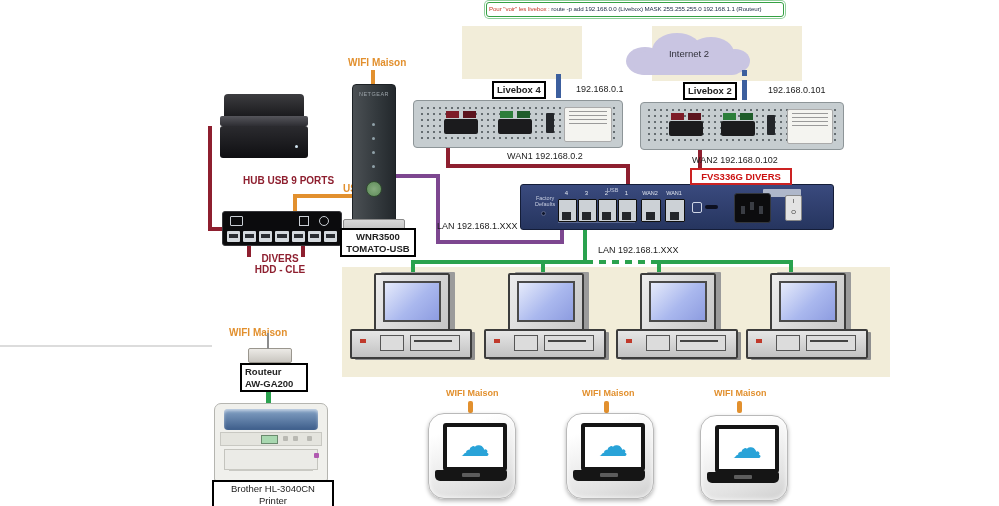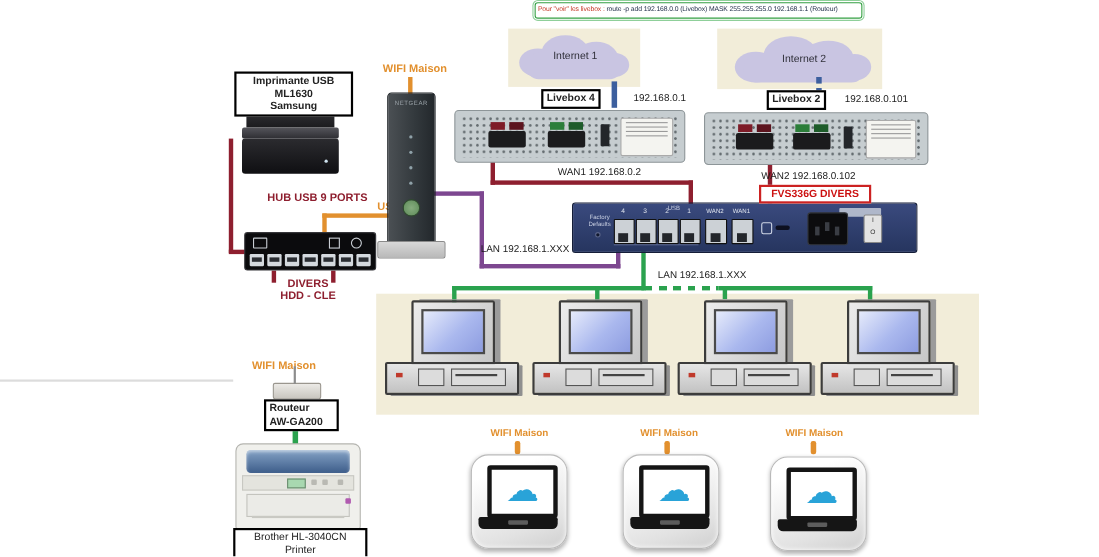--- a/index.html
+++ b/index.html
@@ -145,25 +145,25 @@
 
   <div id="wnr-tower" class="abs">
     <div class="brand">NETGEAR</div>
     <div class="led" style="top:38px;"></div>
     <div class="led" style="top:52px;"></div>
     <div class="led" style="top:66px;"></div>
     <div class="led" style="top:80px;"></div>
     <div class="wps"></div>
   </div>
   <div id="wnr-base" class="abs"></div>
-
-  <div class="linebox" style="left:213px;top:65px;width:98px;font-weight:600;">
-    <div>Imprimante USB ML1630</div>
-    <div>Samsung</div>
-  </div>
+  <div class="linebox" style="left:340px;top:228px;width:66px;">
+    <div>WNR3500</div>
+    <div>TOMATO-USB</div>
+  </div>
+
   <div id="samsung" class="abs">
     <div class="lid"></div>
     <div class="mid"></div>
     <div class="body"></div>
     <div class="led"></div>
   </div>
 
   <div class="conn c-red" style="left:208px;top:126px;width:4px;height:104px;"></div>
   <div class="conn c-red" style="left:208px;top:227px;width:18px;height:4px;"></div>
 
@@ -187,42 +187,34 @@
   <div class="abs redtxt" style="left:240px;top:253px;width:80px;text-align:center;line-height:11px;">
     <div>DIVERS</div>
     <div>HDD - CLE</div>
   </div>
 
   <div class="abs orangetxt nowrap" style="left:343px;top:183px;">USB</div>
   <div class="conn c-orange" style="left:293px;top:194px;width:70px;height:4px;"></div>
   <div class="conn c-orange" style="left:293px;top:194px;width:4px;height:21px;"></div>
 
   <div class="beige" style="left:462px;top:26px;width:120px;height:53px;"></div>
-  <div class="cloud" style="left:470px;top:30px;width:106px;height:46px;">
-    <div class="b" style="left:2px;top:14px;width:34px;height:26px;"></div>
-    <div class="b" style="left:22px;top:2px;width:44px;height:34px;"></div>
-    <div class="b" style="left:52px;top:8px;width:40px;height:30px;"></div>
-    <div class="b" style="left:74px;top:18px;width:28px;height:22px;"></div>
-    <div class="b" style="left:8px;top:18px;width:88px;height:24px;border-radius:12px;"></div>
-    <div class="t" style="top:16px;">Internet 1</div>
-  </div>
   <div class="linebox" style="left:492px;top:81px;">Livebox 4</div>
   <div class="conn c-blue" style="left:556px;top:74px;width:5px;height:24px;"></div>
   <div class="iplabel nowrap" style="left:576px;top:84px;">192.168.0.1</div>
 
   <div class="beige" style="left:652px;top:26px;width:150px;height:55px;"></div>
-  <div class="cloud" style="left:666px;top:31px;width:130px;height:48px;">
+  <div class="cloud" style="left:624px;top:31px;width:130px;height:48px;">
     <div class="b" style="left:2px;top:16px;width:38px;height:28px;"></div>
     <div class="b" style="left:28px;top:2px;width:50px;height:36px;"></div>
     <div class="b" style="left:64px;top:6px;width:46px;height:32px;"></div>
     <div class="b" style="left:96px;top:18px;width:30px;height:24px;"></div>
     <div class="b" style="left:10px;top:20px;width:110px;height:24px;border-radius:12px;"></div>
     <div class="t" style="top:17px;">Internet 2</div>
   </div>
-  <div class="linebox" style="left:697px;top:82px;">Livebox 2</div>
+  <div class="linebox" style="left:683px;top:82px;">Livebox 2</div>
   <div class="conn c-blue" style="left:742px;top:70px;width:5px;height:6px;"></div>
   <div class="conn c-blue" style="left:742px;top:80px;width:5px;height:20px;"></div>
   <div class="iplabel nowrap" style="left:768px;top:85px;">192.168.0.101</div>
 
   <div class="livebox" style="left:413px;top:100px;width:208px;height:46px;">
     <div class="lb-holes"></div>
     <div class="lb-port" style="left:30px;top:18px;">
       <span class="cap" style="background:#7e1c28;"></span>
       <span class="cap2" style="background:#5c141e;"></span>
     </div>

